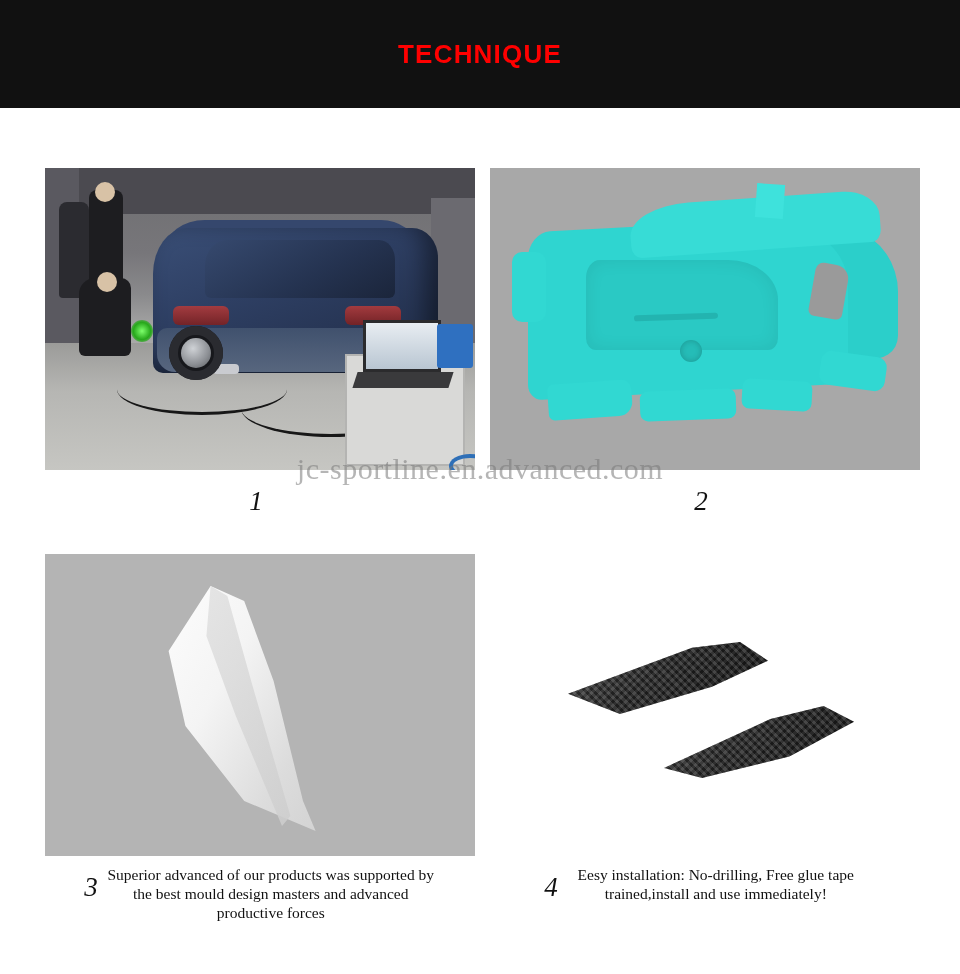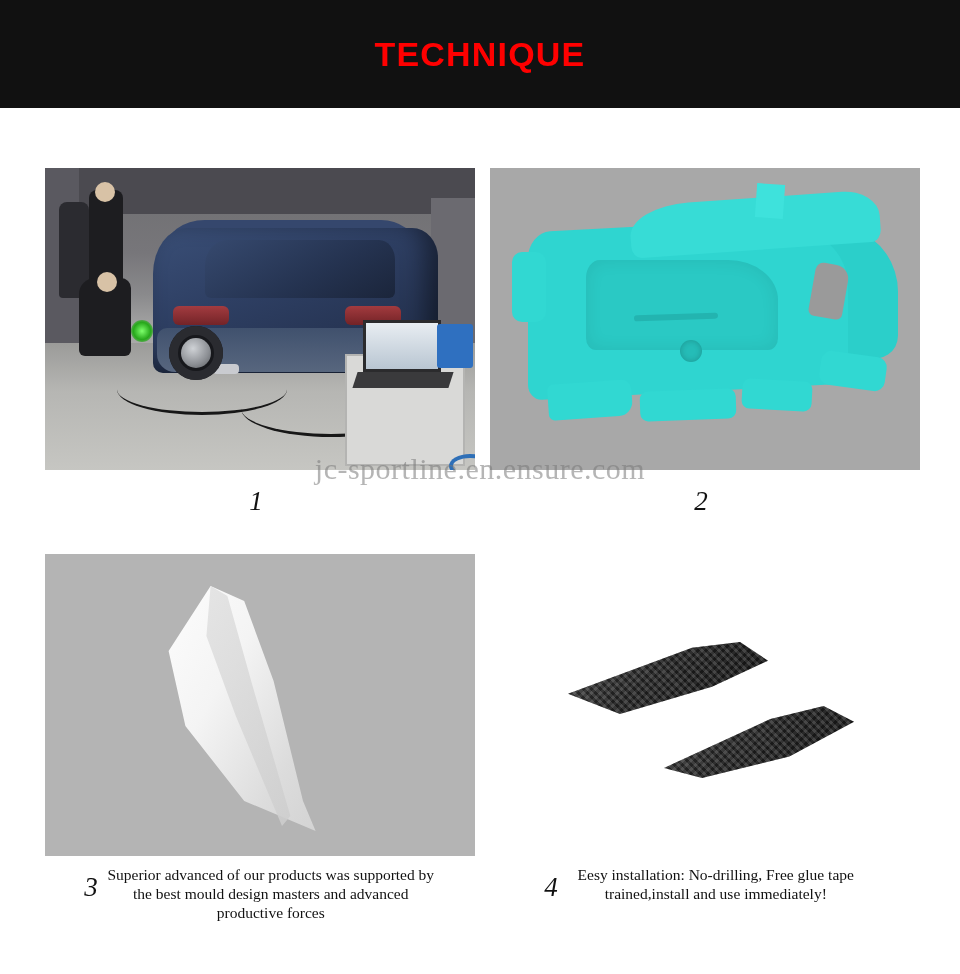--- a/index.html
+++ b/index.html
@@ -25,21 +25,21 @@
     width: 960px;
     height: 108px;
     background: #111111;
     display: flex;
     align-items: center;
     justify-content: center;
     box-sizing: border-box;
   }
   .header-title {
     color: #ff0000;
-    font-size: 34px;
+    font-size: 26px;
     font-weight: bold;
     letter-spacing: 1.2px;
     font-family: "Liberation Sans", sans-serif;
   }
   
   .content {
     position: relative;
     width: 960px;
     height: 866px;
     background: #ffffff;
@@ -434,15 +434,15 @@
         <div class="cf-part cf-b"></div>
       </div>
       <div class="caption-row">
         <div class="step-num">4</div>
         <div class="caption-text" style="max-width:300px;">Eesy installation: No-drilling, Free glue tape trained,install and use immediately!</div>
       </div>
     </div>
 
   </div>
 
-  <div class="watermark">jc-sportline.en.ensure.com</div>
+  <div class="watermark">jc-sportline.en.advanced.com</div>
 
 </div>
 
 </body></html>

